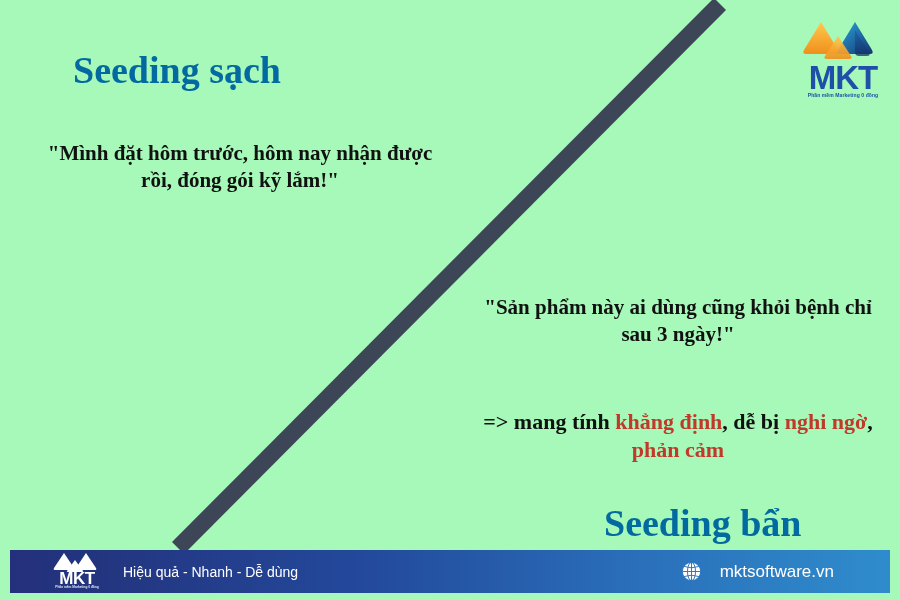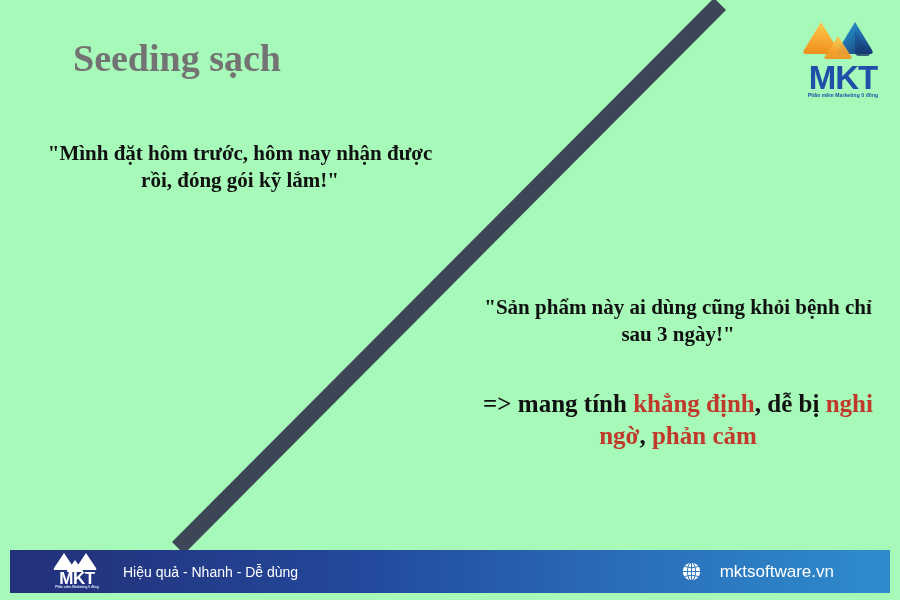--- a/index.html
+++ b/index.html
@@ -65,22 +65,23 @@
     color: #1f4fa8;
     letter-spacing: 0.1px;
     white-space: nowrap;
   }
 
   
   .heading {
     position: absolute;
     font-family: "Liberation Serif", serif;
     font-weight: bold;
-    color: #737373;
-    white-space: nowrap;
+    color: #0369a1;
+    white-space: nowrap;
+    margin-top: 12px;
   }
   #heading-clean {
     left: 73px;
     top: 36px;
     font-size: 38px;
   }
   #heading-dirty {
     left: 604px;
     top: 489px;
     font-size: 38px;
@@ -102,23 +103,23 @@
     font-size: 21px;
   }
   #quote-dirty {
     left: 468px;
     top: 294px;
     width: 420px;
     font-size: 21px;
   }
   #note-dirty {
     left: 468px;
-    top: 388px;
+    top: 408px;
     width: 420px;
-    font-size: 25px;
+    font-size: 22px;
   }
   .red {
     color: #c0392b;
   }
 
   
   .footer-bar {
     position: absolute;
     left: 10px;
     top: 550px;
@@ -223,20 +224,21 @@
   <div class="heading" id="heading-clean">Seeding sạch</div>
 
   <div class="quote" id="quote-clean">"Mình đặt hôm trước, hôm nay nhận được rồi, đóng gói kỹ lắm!"</div>
 
   <div class="quote" id="quote-dirty">"Sản phẩm này ai dùng cũng khỏi bệnh chỉ sau 3 ngày!"</div>
 
   <div class="quote" id="note-dirty">
     <span>=&gt; mang tính </span><span class="red">khẳng định</span><span>, dễ bị </span><span class="red">nghi ngờ</span><span>, </span><span class="red">phản cảm</span>
   </div>
 
+  <div class="heading" id="heading-dirty">Seeding bẩn</div>
 
   <div class="footer-bar">
 
     <div class="footer-logo">
       <svg width="58" height="20" viewBox="0 0 58 20" xmlns="http://www.w3.org/2000/svg">
         <path d="M16 1 L26 16 Q27 18 25 18 L7 18 Q5 18 6 16 Z" fill="#ffffff"></path>
         <path d="M38 1 L48 16 Q49 18 47 18 L29 18 Q27 18 28 16 Z" fill="#ffffff"></path>
         <path d="M27 8 L35 19 Q36 20 34 20 L20 20 Q18 20 19 19 Z" fill="#ffffff"></path>
       </svg>
       <div class="footer-logo-word">MKT</div>

